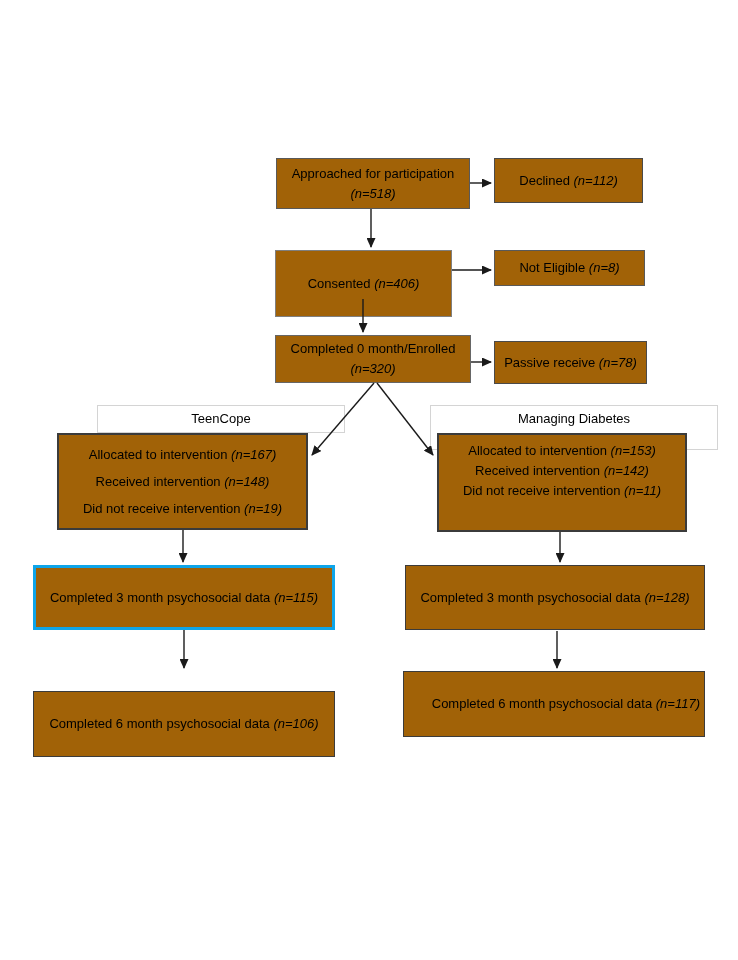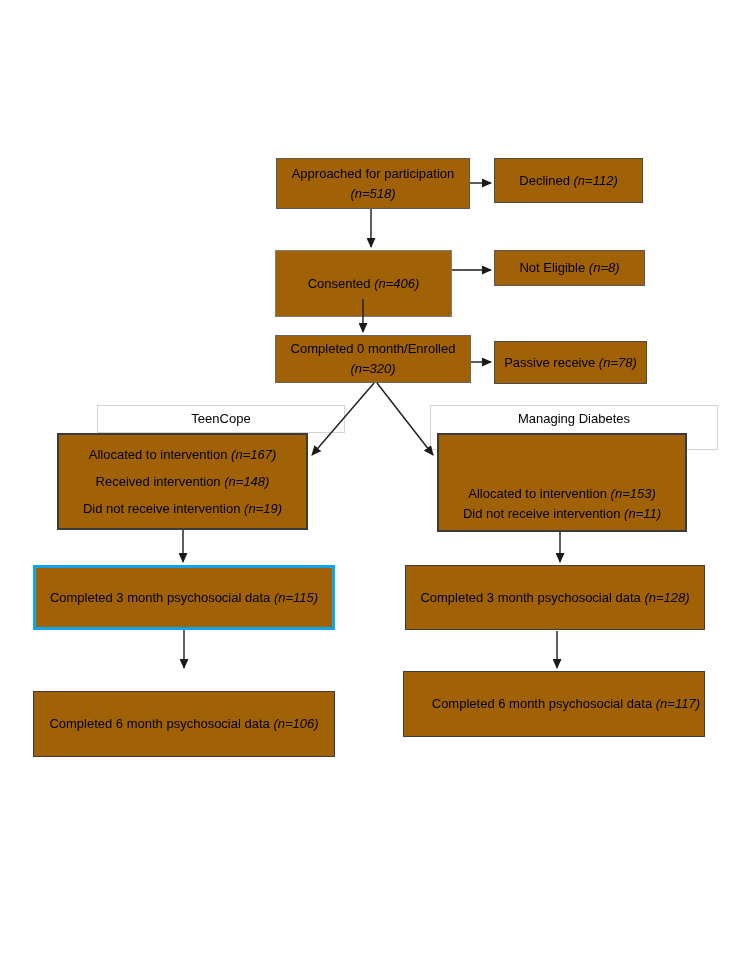--- a/index.html
+++ b/index.html
@@ -41,21 +41,21 @@
   #b-declined    { left: 494px; top: 158px; width: 149px; height: 45px; border: 1.5px solid #4a4a4a; }
   #b-consented   { left: 275px; top: 250px; width: 177px; height: 67px; border: 1px   solid #7f7f7f; }
   #b-noteligible { left: 494px; top: 250px; width: 151px; height: 36px; border: 1.5px solid #595959; }
   #b-enrolled    { left: 275px; top: 335px; width: 196px; height: 48px; border: 1px   solid #666666; }
   #b-passive     { left: 494px; top: 341px; width: 153px; height: 43px; border: 1.5px solid #4a4a4a; }
   
   #h-left  { left: 59px;  top: 405px; width: 248px; height: 28px; margin-left: 38px; }
   #h-right { left: 430px; top: 405px; width: 288px; height: 45px; }
   
   #b-alloc-left  { left: 57px;  top: 433px; width: 251px; height: 97px; border: 2px solid #3b3b3b; justify-content: space-around; padding: 6px 4px; }
-  #b-alloc-right { left: 437px; top: 433px; width: 250px; height: 99px; border: 2px solid #3b3b3b; justify-content: flex-end; padding: 6px 4px; }
+  #b-alloc-right { left: 437px; top: 433px; width: 250px; height: 99px; border: 2px solid #3b3b3b; justify-content: flex-start; padding: 6px 4px; }
   
   #b-m3-left  { left: 33px;  top: 565px; width: 302px; height: 65px; border: 3px solid #0ea5e9; }
   #b-m6-left  { left: 33px;  top: 671px; width: 302px; height: 66px; border: 1px solid #3b3b3b; margin-top: 20px; }
   #b-m3-right { left: 405px; top: 565px; width: 300px; height: 65px; border: 1px solid #3b3b3b; }
   #b-m6-right { left: 403px; top: 671px; width: 302px; height: 66px; border: 1px solid #3b3b3b; align-items: flex-end; }
   .arrow-layer {
     position: absolute;
     left: 0; top: 0;
     width: 738px; height: 960px;
     z-index: 4;
@@ -146,20 +146,24 @@
       <span class="n">(n=19)</span>
     </span>
   </div>
 
   <div class="box" id="b-alloc-right">
     <span>
       <span>Allocated to intervention</span>
       <span class="n">(n=153)</span>
     </span>
     <span>
+      <span>Received intervention</span>
+      <span class="n">(n=142)</span>
+    </span>
+    <span>
       <span>Did not receive intervention</span>
       <span class="n">(n=11)</span>
     </span>
   </div>
 
   <div class="box" id="b-m3-left">
     <span>
       <span>Completed 3 month psychosocial data</span>
       <span class="n">(n=115)</span>
     </span>

